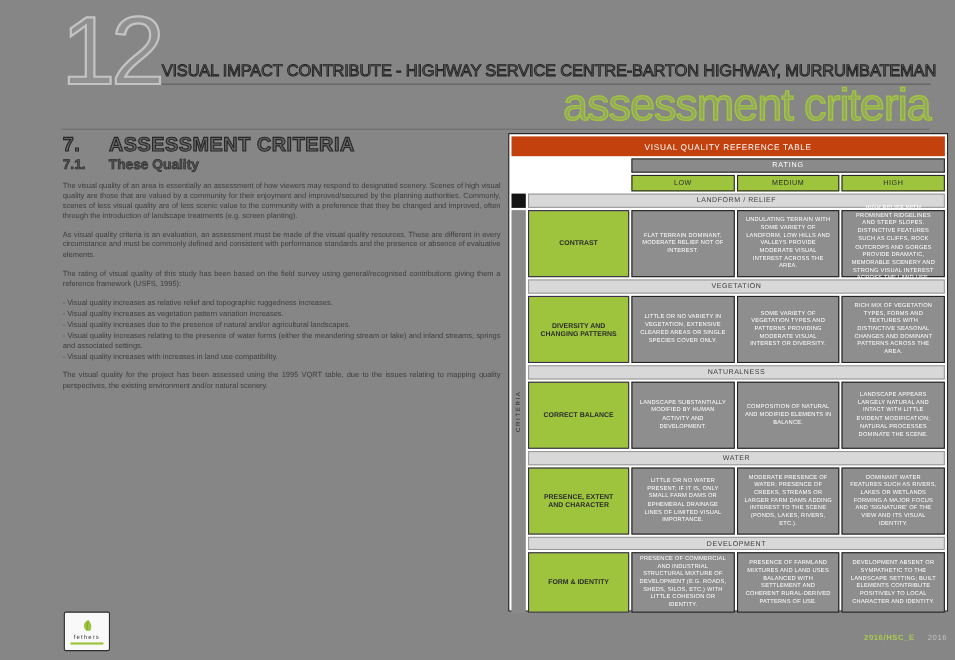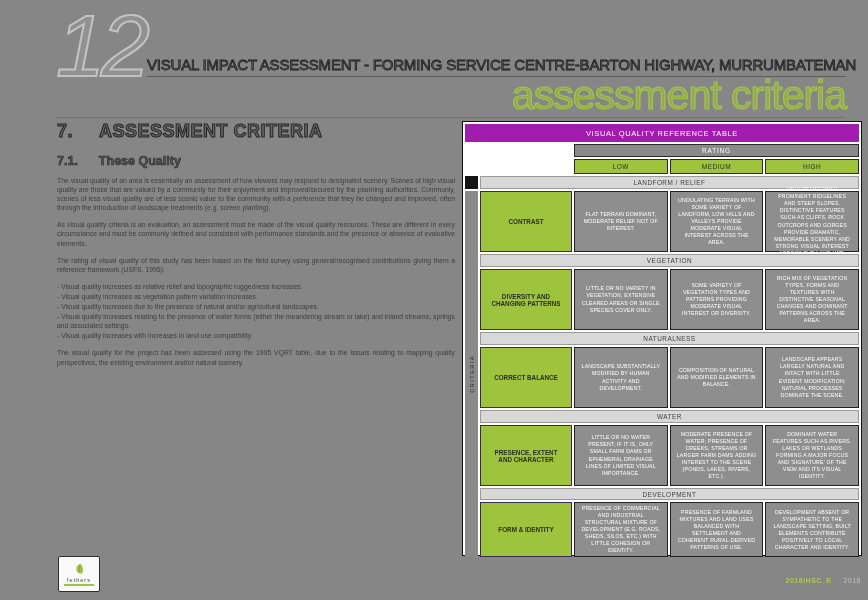--- a/index.html
+++ b/index.html
@@ -9,21 +9,20 @@
     background:#868686;
     font-family:"Liberation Sans", sans-serif;
     color:#3a3a3a;
   }
 
   
   .page-num {
     position:absolute; left:56px; top:4px;
     font-size:88px; line-height:0.95; letter-spacing:-4px;
     color:rgba(200,200,200,0.18);
-    font-style:italic;
     -webkit-text-stroke:2px #c3c3c3;
   }
   .doc-title {
     position:absolute; left:147px; top:56px;
     font-size:15px; white-space:nowrap; letter-spacing:-0.2px;
     color:rgba(25,25,25,0.30);
     -webkit-text-stroke:0.8px #202020;
   }
   .title-rule { position:absolute; left:147px; right:22px; top:76px; height:1px; background:#5c5c5c; }
   .doc-subtitle {
@@ -31,41 +30,41 @@
     font-size:41px; letter-spacing:-1px;
     color:rgba(158,196,62,0.55);
     -webkit-text-stroke:1.2px #a2c73e;
   }
   .header-rule { position:absolute; left:56px; right:23px; top:117px; height:1px; background:#6e6e6e; }
 
   
   .left-col { position:absolute; left:57px; top:121px; width:398px; }
   .h1-row { display:flex; gap:26px; font-size:18px; font-weight:bold;
     color:rgba(40,40,40,0.35); -webkit-text-stroke:1px #262626; letter-spacing:0.5px; }
-  .h2-row { display:flex; gap:21px; margin-top:12px; font-size:12.5px; font-weight:bold;
+  .h2-row { display:flex; gap:21px; margin-top:1px; font-size:12.5px; font-weight:bold;
     color:rgba(40,40,40,0.55); -webkit-text-stroke:0.6px #2e2e2e; }
   .body-text { margin-top:8px; font-size:6.8px; line-height:1.34; text-align:justify; color:#3e3e3e; }
   .body-text p { margin-bottom:8px; }
   .bullets { list-style:none; margin-bottom:8px; }
   .bullets li::before { content:"-  "; }
   .bullets li { margin-bottom:1px; }
 
   
   .table-wrap {
     position:absolute; left:462px; top:121px; width:400px; height:435px;
     background:#ffffff; border:1px solid #111; padding:2px;
   }
   .vq-grid {
     display:grid; width:100%; height:100%;
     grid-template-columns:13px 92px 1fr 1fr 1fr;
     grid-template-rows:18px 13px 15px 13px 61px 13px 61px 13px 61px 13px 61px 12px 1fr;
     gap:2px;
   }
   .cell { display:flex; align-items:center; justify-content:center; text-align:center; }
-  .tbl-title { grid-area:1/1/2/6; background:#a21caf; color:#fff; font-size:7.5px; letter-spacing:0.6px; }
+  .tbl-title { grid-area:1/1/2/6; background:#c2410c; color:#fff; font-size:7.5px; letter-spacing:0.6px; }
   .rating-bar { grid-area:2/3/3/6; background:#8a8a8a; color:#fff; font-size:6.5px; letter-spacing:0.8px; border:1px solid #2a2a2a; }
   .col-h { background:#9ec43e; color:#2d2d2d; font-size:6.5px; letter-spacing:0.5px; border:1px solid #2a2a2a; }
   .col-low { grid-area:3/3; } .col-med { grid-area:3/4; } .col-high { grid-area:3/5; }
   .band { background:#d8d8d8; color:#3c3c3c; font-size:6.4px; letter-spacing:0.5px; border:1px solid #9a9a9a; }
   .band1 { grid-area:4/2/5/6; } .band2 { grid-area:6/2/7/6; } .band3 { grid-area:8/2/9/6; }
   .band4 { grid-area:10/2/11/6; } .band5 { grid-area:12/2/13/6; }
   .crit { background:#9ec43e; color:#2c2c2c; font-size:6.3px; font-weight:bold; border:1px solid #3a2a55; padding:0 6px; }
   .crit1 { grid-area:5/2; } .crit2 { grid-area:7/2; } .crit3 { grid-area:9/2; }
   .crit4 { grid-area:11/2; } .crit5 { grid-area:13/2; }
   .dcell { background:#8e8e8e; color:#ffffff; font-size:5.2px; line-height:1.35; letter-spacing:0.2px;
@@ -83,21 +82,21 @@
   .logo-text { font-size:5.5px; letter-spacing:1px; color:#3c3c3c; }
   .logo-bar { width:30px; height:2px; background:#9ec43e; }
   .footer-right { position:absolute; right:7px; top:577px; font-size:7px; display:flex; gap:12px; }
   .footer-ref { color:#a9cc4f; font-weight:bold; letter-spacing:0.5px; }
   .footer-year { color:#c0c0c0; letter-spacing:0.5px; }
 </style>
 </head>
 <body>
 
 <div class="page-num">12</div>
-<div class="doc-title">VISUAL IMPACT ASSESSMENT - FORMING SERVICE CENTRE-BARTON HIGHWAY, MURRUMBATEMAN</div>
+<div class="doc-title">VISUAL IMPACT CONTRIBUTE - HIGHWAY SERVICE CENTRE-BARTON HIGHWAY, MURRUMBATEMAN</div>
 <div class="title-rule"></div>
 <div class="doc-subtitle">assessment criteria</div>
 <div class="header-rule"></div>
 
 <div class="left-col">
   <div class="h1-row">
     <span>7.</span>
     <span>ASSESSMENT CRITERIA</span>
   </div>
   <div class="h2-row">

